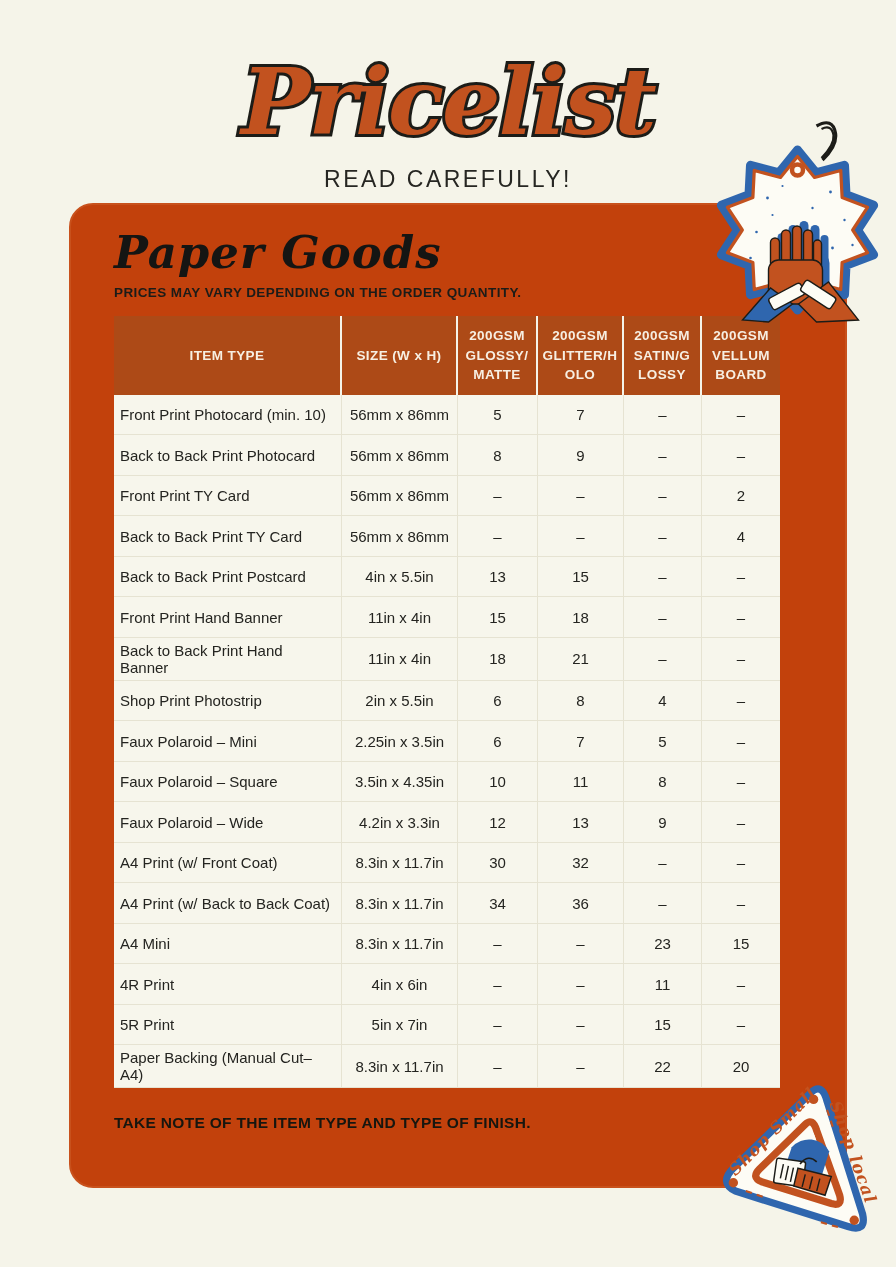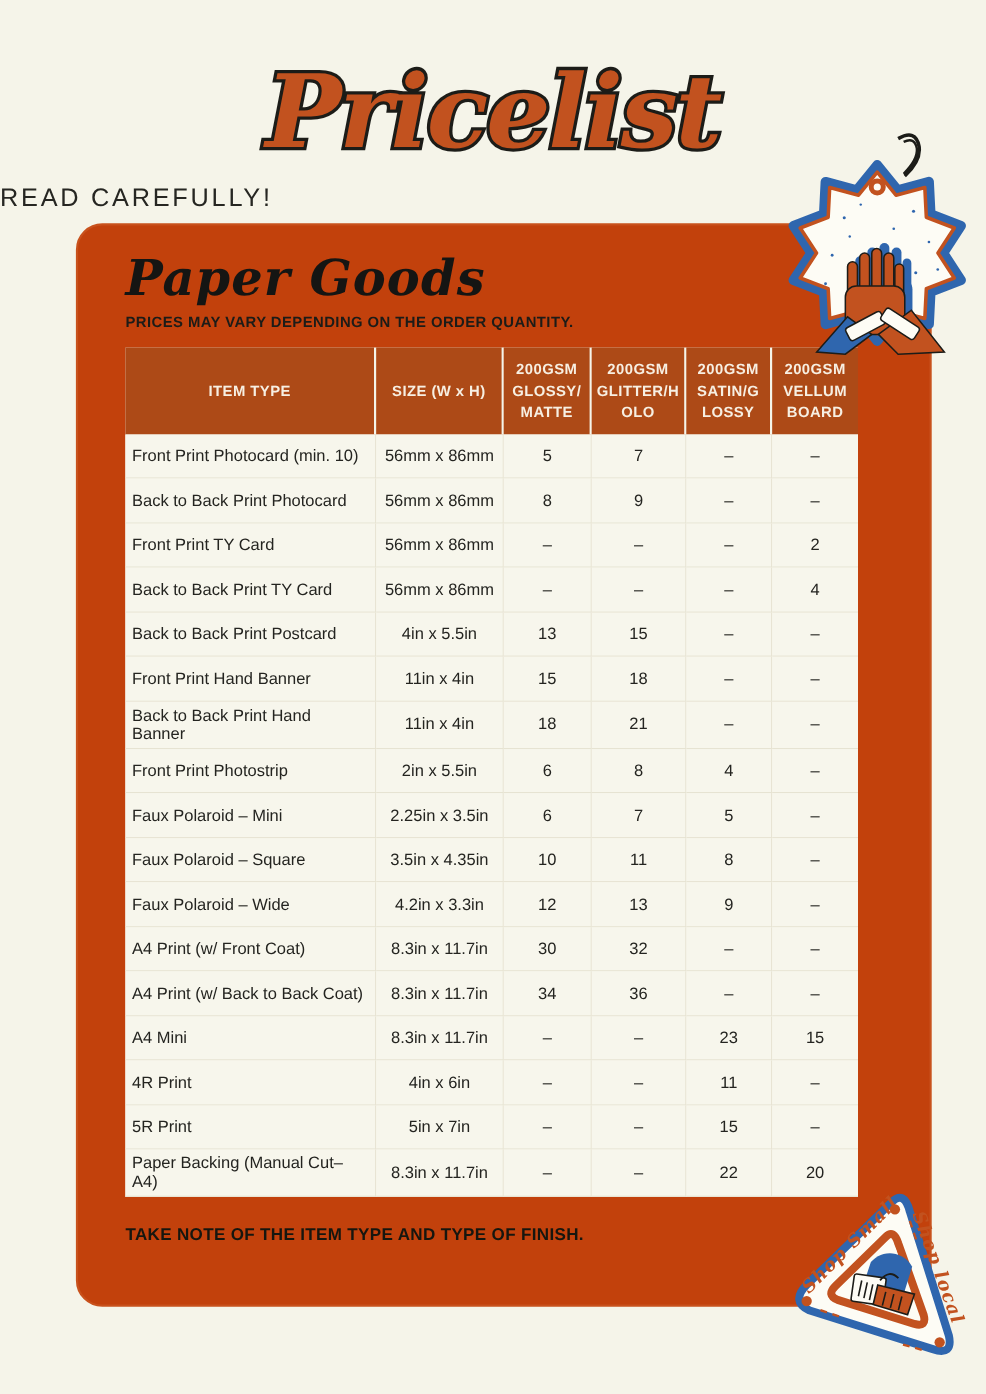--- a/index.html
+++ b/index.html
@@ -10,21 +10,21 @@
     font-family:"Liberation Sans", sans-serif; color:#22221e;padding-left:46px;
   }
   
   .title-svg { position:absolute; left:0; top:36px; width:896px; height:136px; display:block; }
   .title-svg text {
     font-family:"DejaVu Serif", serif; font-style:italic; font-weight:bold;
     font-size:92px; fill:#c2521f; stroke:#1c1c18; stroke-width:6px;
     paint-order:stroke fill; letter-spacing:-2px;
   }
   .read-carefully {
-    position:absolute; left:0; top:166px; width:896px; 
+    position:absolute; left:0; top:166px; width:896px; text-align:center;
     font-size:23px; letter-spacing:2.5px; font-weight:500; color:#262622;
   }
   
   .content-box {
     position:absolute; left:69px; top:203px; width:778px; height:985px;
     border:2.5px solid #c8511c; border-radius:24px; background:#c2410c;
   }
   .box-inner { padding:24px 0 0 43px; }
   .section-title {
     font-family:"DejaVu Serif", serif; font-style:italic; font-weight:bold;
@@ -157,21 +157,21 @@
             </tr>
             <tr>
               <td class="col-item">Back to Back Print Hand Banner</td>
               <td class="col-center">11in x 4in</td>
               <td class="col-center">18</td>
               <td class="col-center">21</td>
               <td class="col-center">–</td>
               <td class="col-center">–</td>
             </tr>
             <tr>
-              <td class="col-item">Front Print Photostrip</td>
+              <td class="col-item">Shop Print Photostrip</td>
               <td class="col-center">2in x 5.5in</td>
               <td class="col-center">6</td>
               <td class="col-center">8</td>
               <td class="col-center">4</td>
               <td class="col-center">–</td>
             </tr>
             <tr>
               <td class="col-item">Faux Polaroid – Mini</td>
               <td class="col-center">2.25in x 3.5in</td>
               <td class="col-center">6</td>

